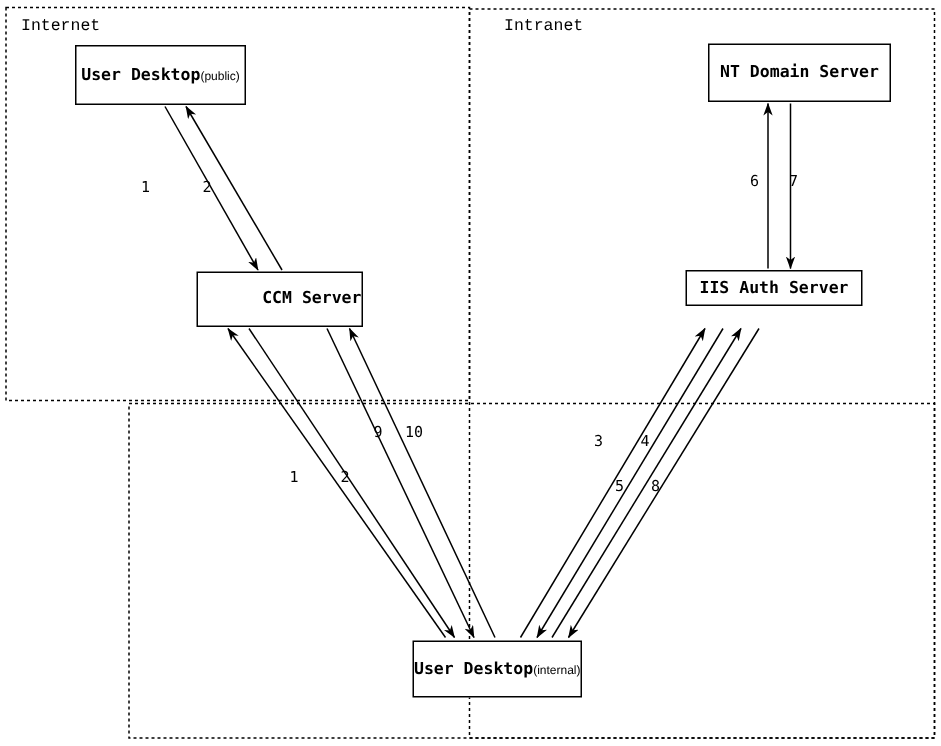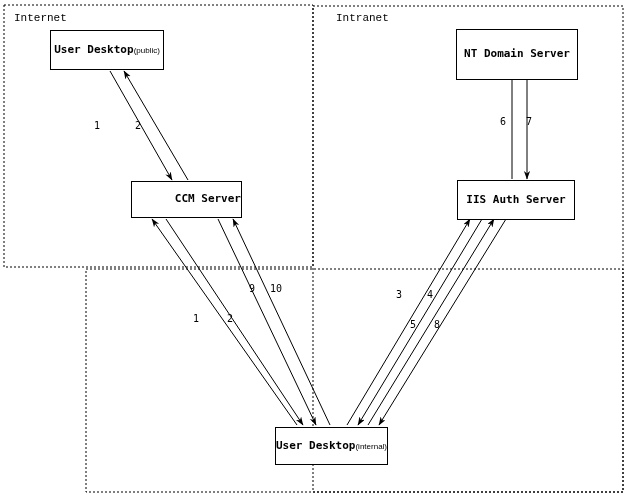--- a/index.html
+++ b/index.html
@@ -101,24 +101,24 @@
       <div class="zone-label" style="left: 336px; top: 12px;">Intranet</div>
     </div>
   <div id="nodes-layer">
       <div class="node-box" style="left: 50px; top: 30px; width: 114px; height: 40px;">
         <div class="node-title">User Desktop</div>
         <div class="node-sub">(public)</div>
       </div>
       <div class="node-box" style="left: 131px; top: 181px; width: 111px; height: 37px; justify-content: flex-end;">
         <div class="node-title">CCM Server</div>
       </div>
-      <div class="node-box" style="left: 456px; top: 29px; width: 122px; height: 51px;">
+      <div class="node-box" style="left: 472px; top: 29px; width: 122px; height: 39px;">
         <div class="node-title">NT Domain Server</div>
       </div>
-      <div class="node-box" style="left: 457px; top: 180px; width: 118px; height: 40px;">
+      <div class="node-box" style="left: 457px; top: 180px; width: 118px; height: 24px;">
         <div class="node-title">IIS Auth Server</div>
       </div>
       <div class="node-box" style="left: 275px; top: 427px; width: 113px; height: 38px;">
         <div class="node-title">User Desktop</div>
         <div class="node-sub">(internal)</div>
       </div>
     </div>
   <div id="edge-labels-layer">
       <div class="edge-label" style="left: 94px; top: 120px;">1</div>
       <div class="edge-label" style="left: 135px; top: 120px;">2</div>

